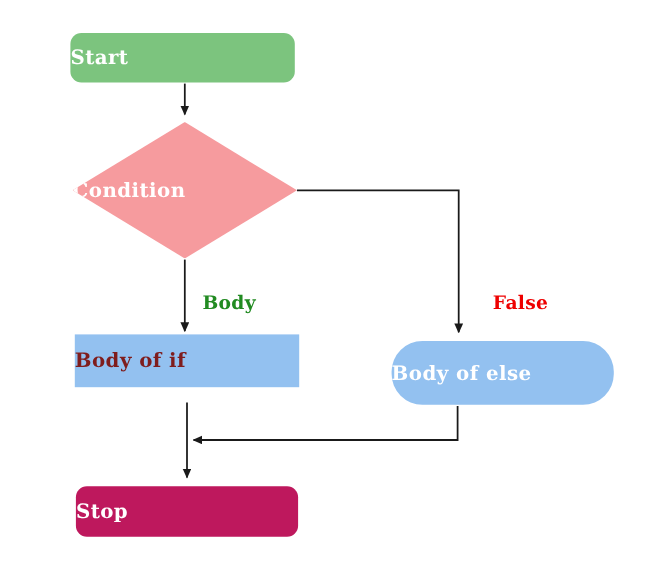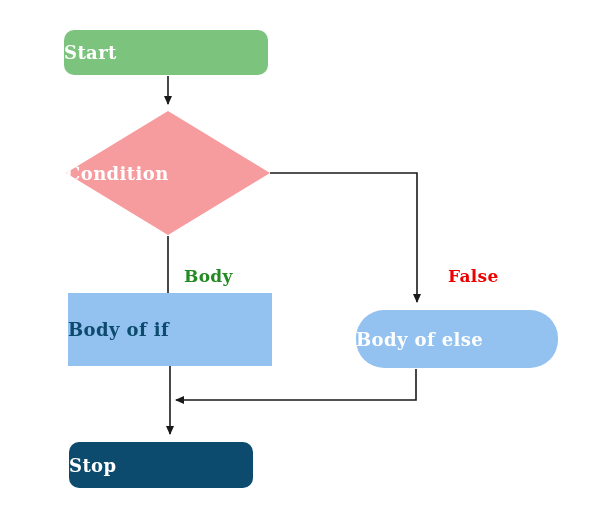--- a/index.html
+++ b/index.html
@@ -52,29 +52,29 @@
   </svg>
 
   <div class="node rounded" style="left: 64px; top: 30px; width: 204px; height: 45px; background-color: rgb(124, 196, 126); color: rgb(255, 255, 255);">
     <span>Start</span>
   </div>
 
   <div class="node diamond" style="left: 66px; top: 111px; width: 204px; height: 124px; background-color: rgb(246, 155, 158); color: rgb(255, 255, 255);">
     <span>Condition</span>
   </div>
 
-  <div class="node" style="left: 68px; top: 293px; width: 204px; height: 73px; background-color: rgb(147, 193, 240); color: #0c4a6e;">
+  <div class="node" style="left: 68px; top: 304px; width: 204px; height: 48px; background-color: rgb(147, 193, 240); color: #7f1d1d;">
     <span>Body of if</span>
   </div>
 
   <div class="node" style="left: 356px; top: 310px; width: 202px; height: 58px; background-color: rgb(147, 193, 240); color: rgb(255, 255, 255); border-radius: 28px;">
     <span>Body of else</span>
   </div>
 
-  <div class="node rounded" style="left: 69px; top: 442px; width: 184px; height: 46px; background-color: #0c4a6e; color: rgb(255, 255, 255);">
+  <div class="node rounded" style="left: 69px; top: 442px; width: 202px; height: 46px; background-color: #be185d; color: rgb(255, 255, 255);">
     <span>Stop</span>
   </div>
 
   <div class="edge-label" style="left: 184px; top: 266px; color: rgb(34, 139, 34);">Body</div>
 
   <div class="edge-label" style="left: 448px; top: 266px; color: rgb(238, 0, 0);">False</div>
 
 </div>
 
 </body></html>

